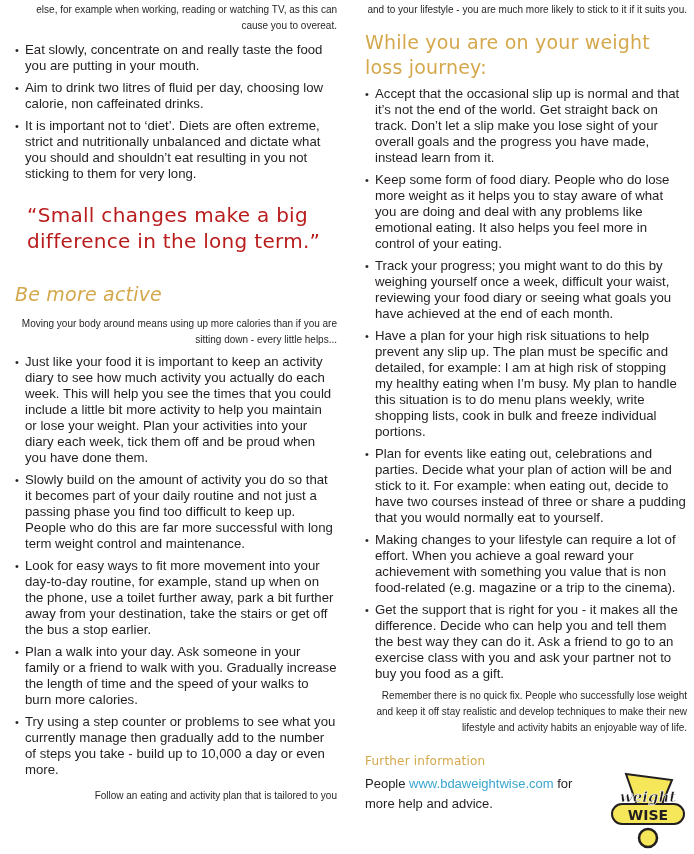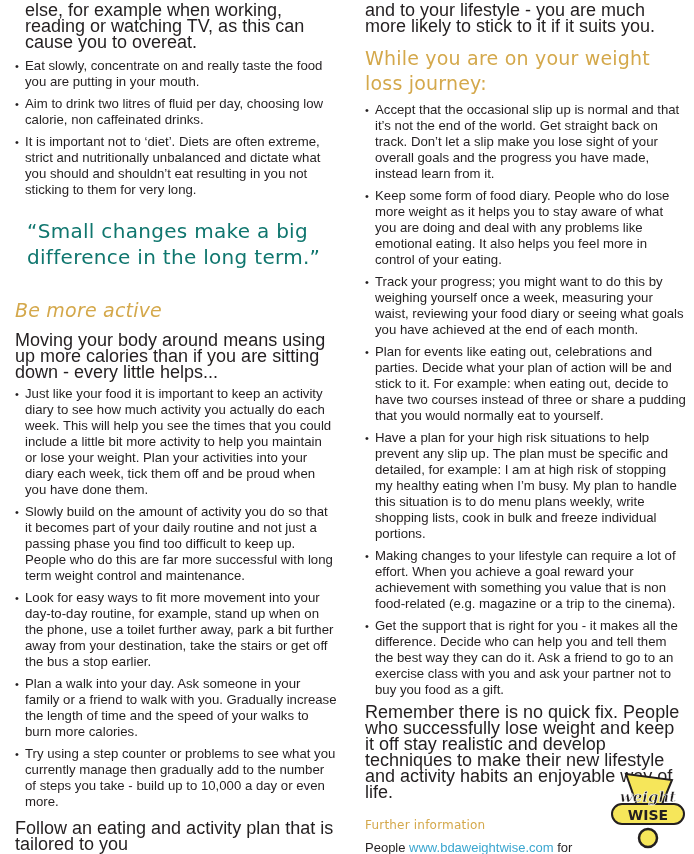--- a/index.html
+++ b/index.html
@@ -4,36 +4,36 @@
 <style>
   html, body { margin: 0; padding: 0; background: #ffffff; }
   body {
     width: 694px; height: 854px; overflow: hidden; position: relative;
     font-family: "Liberation Sans", sans-serif; color: #231f20;
   }
   .col { position: absolute; top: 0; }
   .col-left { left: 15px; width: 322px; }
   .col-right { left: 365px; width: 322px; }
   p.body {
-    margin: 0; font-size: 18px; line-height: 16px;
+    margin: 0; font-size: 10px; line-height: 16px; text-align: right;
   }
   ul.bullets { list-style: none; margin: 0; padding: 0; }
   ul.bullets li {
     position: relative; padding-left: 10px; font-size: 13.2px; line-height: 16px;
     margin-bottom: 6px;
   }
   ul.bullets li::before {
     content: "\2022"; position: absolute; left: 0; top: 0; font-size: 11px;
   }
   .heading {
     color: #d4a84b; font-family: "DejaVu Sans", sans-serif; font-weight: normal;
     margin: 0; letter-spacing: 0.2px;
   }
   .quote {
-    color: #0f766e; font-family: "DejaVu Sans", sans-serif; font-size: 20px;
+    color: #b91c1c; font-family: "DejaVu Sans", sans-serif; font-size: 20px;
     line-height: 26px; margin: 0; padding-left: 12px; letter-spacing: 0.3px;
   }
   .h-active { font-size: 19px; line-height: 24px; }
   .h-journey { font-size: 19px; line-height: 25px; }
   .h-further { font-size: 12px; line-height: 22px; }
   .link { color: #3aa6cf; }
   .visit { font-family: "Liberation Sans", sans-serif; font-size: 13px; line-height: 20px; margin: 0; }
   .logo { position: absolute; left: 606px; top: 770px; width: 84px; height: 80px; }
 </style>
 </head>
@@ -67,23 +67,23 @@
 </div>
 
 <div class="col col-right">
   <p class="body" style="margin-top:2px;">and to your lifestyle - you are much more likely to stick to it if it suits you.</p>
 
   <h2 class="heading h-journey" style="margin-top:12px; width:320px;">While you are on your weight loss journey:</h2>
 
   <ul class="bullets" style="margin-top:6px;">
     <li>Accept that the occasional slip up is normal and that it’s not the end of the world. Get straight back on track. Don’t let a slip make you lose sight of your overall goals and the progress you have made, instead learn from it.</li>
     <li>Keep some form of food diary. People who do lose more weight as it helps you to stay aware of what you are doing and deal with any problems like emotional eating.  It also helps you feel more in control of your eating.</li>
-    <li>Track your progress; you might want to do this by weighing yourself once a week, measuring your waist, reviewing your food diary or seeing what goals you have achieved at the end of each month.</li>
+    <li>Track your progress; you might want to do this by weighing yourself once a week, difficult your waist, reviewing your food diary or seeing what goals you have achieved at the end of each month.</li>
+    <li>Have a plan for your high risk situations to help prevent any slip up. The plan must be specific and detailed, for example: I am at high risk of stopping my healthy eating when I’m busy. My plan to handle this situation is to do menu plans weekly, write shopping lists, cook in bulk and freeze individual portions.</li>
     <li>Plan for events like eating out, celebrations and parties. Decide what your plan of action will be and stick to it. For example: when eating out, decide to have two courses instead of three or share a pudding that you would normally eat to yourself.</li>
-    <li>Have a plan for your high risk situations to help prevent any slip up. The plan must be specific and detailed, for example: I am at high risk of stopping my healthy eating when I’m busy. My plan to handle this situation is to do menu plans weekly, write shopping lists, cook in bulk and freeze individual portions.</li>
     <li>Making changes to your lifestyle can require a lot of effort. When you achieve a goal reward your achievement with something you value that is non food-related (e.g. magazine or a trip to the cinema).</li>
     <li>Get the support that is right for you - it makes all the difference. Decide who can help you and tell them the best way they can do it. Ask a friend to go to an exercise class with you and ask your partner not to buy you food as a gift.</li>
   </ul>
 
   <p class="body" style="">Remember there is no quick fix. People who successfully lose weight and keep it off stay realistic and develop techniques to make their new lifestyle and activity habits an enjoyable way of life.</p>
 
   <h2 class="heading h-further" style="margin-top:14px;">Further information</h2>
 
   <p class="visit" style="width:240px; margin-top:2px;">
     <span>People </span><a class="link" style="text-decoration:none;">www.bdaweightwise.com</a><span> for more help and advice.</span>

